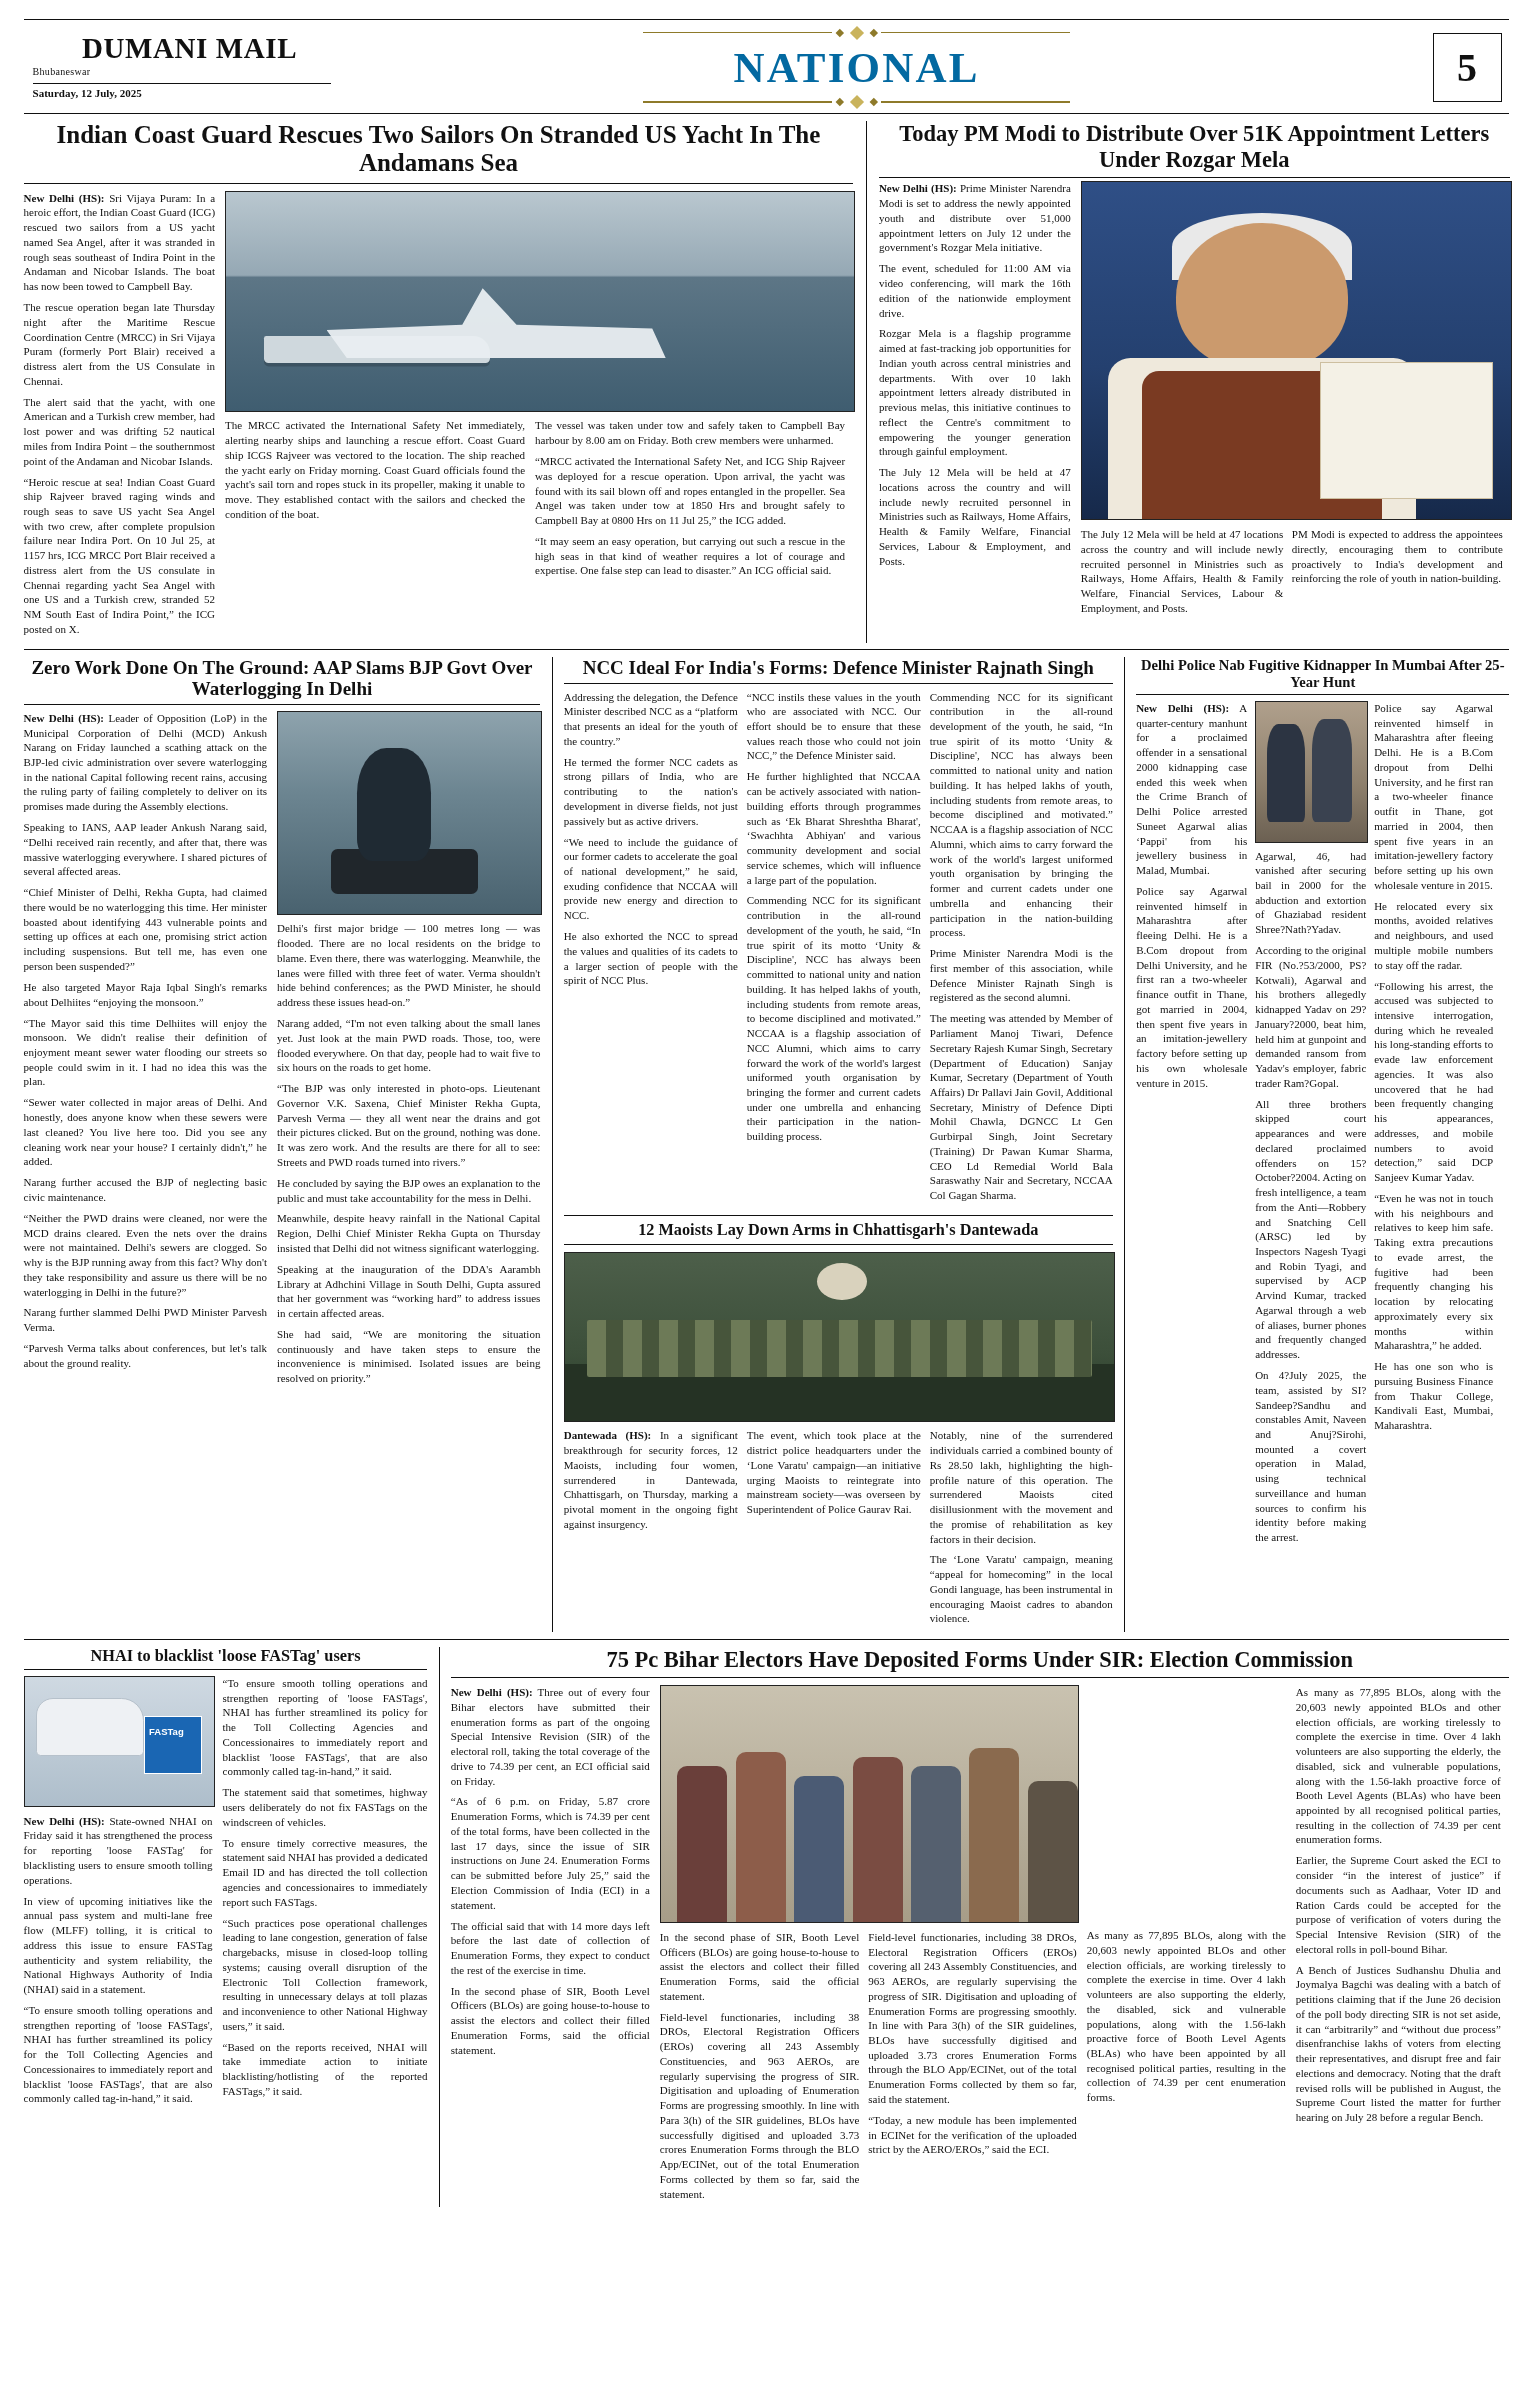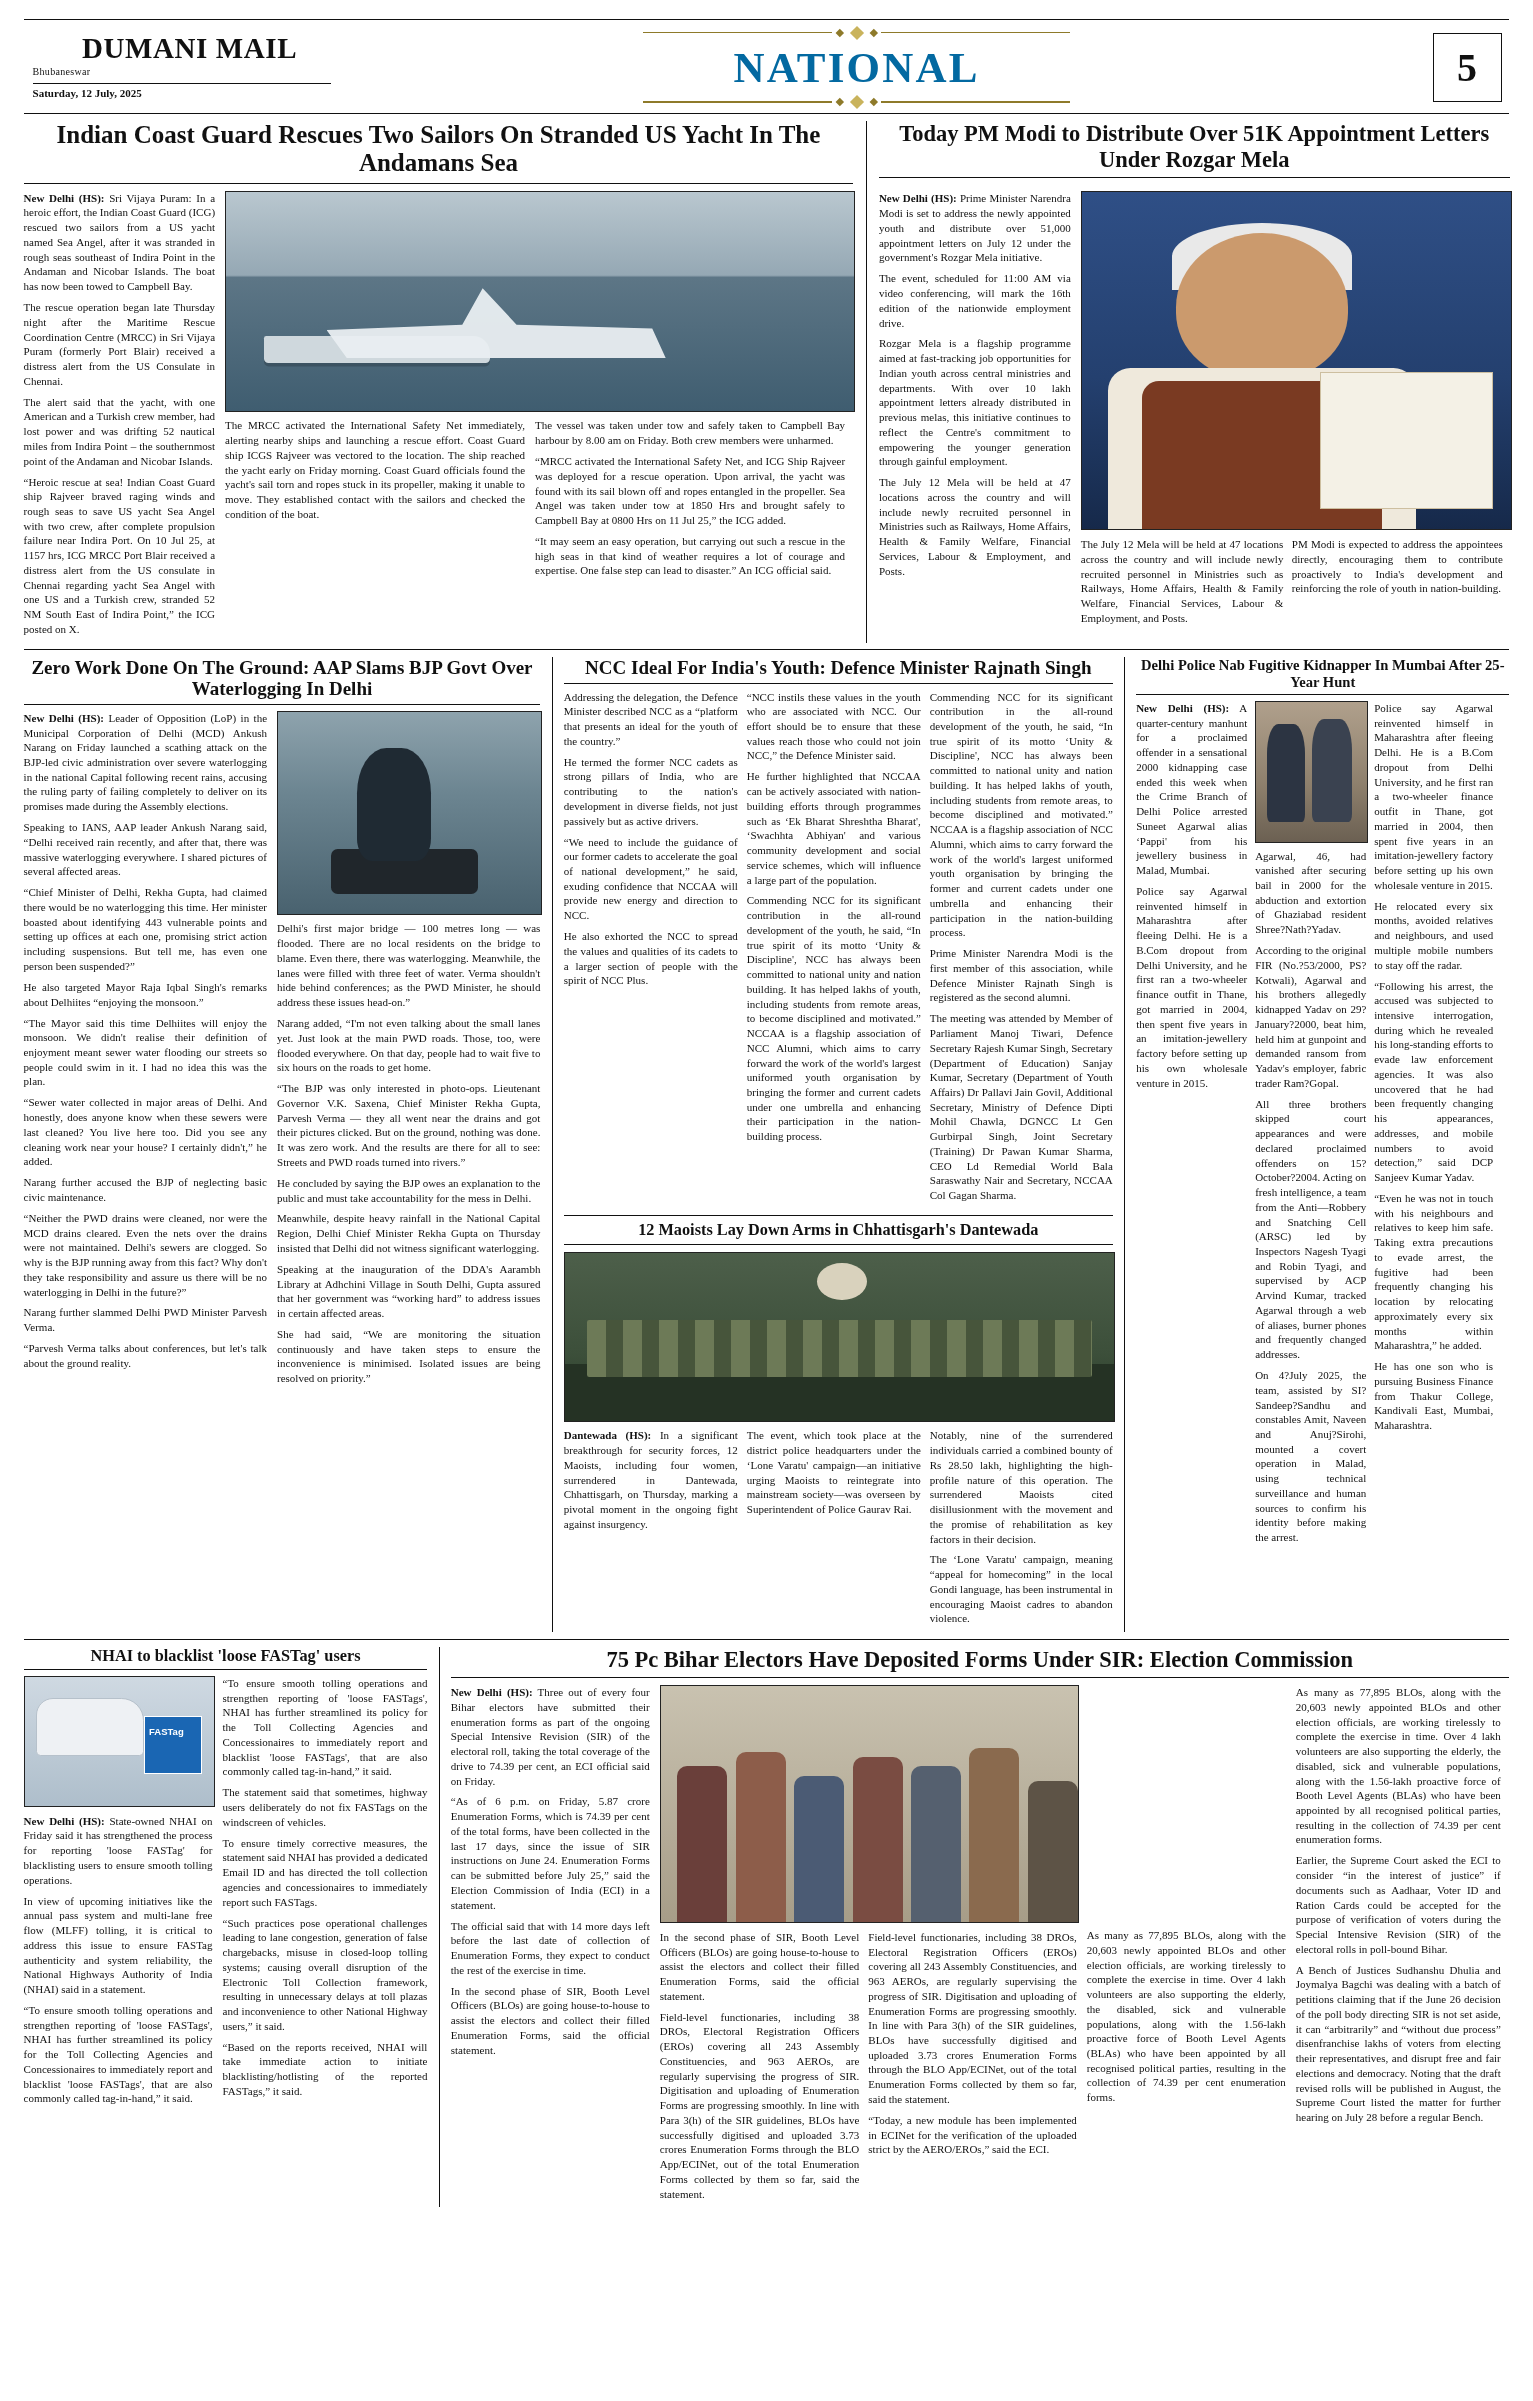--- a/index.html
+++ b/index.html
@@ -214,21 +214,21 @@
             </div>
           </div>
         </div>
       </div>
     </div>
 
     <div class="col vrule" style="width:644px; padding-left:12.3px;">
       <div class="headline h-lg" style="padding:0 3.4px 5.6px 3.4px;">Today PM Modi to Distribute Over 51K Appointment Letters Under Rozgar Mela</div>
       <div class="hl-rule"></div>
 
-      <div class="cols" style="margin-top:13px;">
+      <div class="cols" style="margin-top:3px;">
         <div class="col" style="width:202px; padding-right:10px;">
           <p><span class="lead">New Delhi (HS):</span> <span>Prime Minister Narendra Modi is set to address the newly appointed youth and distribute over 51,000 appointment letters on July 12 under the government's Rozgar Mela initiative.</span></p>
           <p>The event, scheduled for 11:00 AM via video conferencing, will mark the 16th edition of the nationwide employment drive.</p>
           <p>Rozgar Mela is a flagship programme aimed at fast-tracking job opportunities for Indian youth across central ministries and departments. With over 10 lakh appointment letters already distributed in previous melas, this initiative continues to reflect the Centre's commitment to empowering the younger generation through gainful employment.</p>
           <p>The July 12 Mela will be held at 47 locations across the country and will include newly recruited personnel in Ministries such as Railways, Home Affairs, Health &amp; Family Welfare, Financial Services, Labour &amp; Employment, and Posts.</p>
         </div>
         <div class="col" style="width:429px;">
           <div class="photo photo-frame img-modi" style="height:337px; width:100%; margin-bottom:6.7px;">
             <div class="hair"></div>
             <div class="face"></div>
@@ -279,21 +279,21 @@
           <p>“The BJP was only interested in photo-ops. Lieutenant Governor V.K. Saxena, Chief Minister Rekha Gupta, Parvesh Verma — they all went near the drains and got their pictures clicked. But on the ground, nothing was done. It was zero work. And the results are there for all to see: Streets and PWD roads turned into rivers.”</p>
           <p>He concluded by saying the BJP owes an explanation to the public and must take accountability for the mess in Delhi.</p>
           <p>Meanwhile, despite heavy rainfall in the National Capital Region, Delhi Chief Minister Rekha Gupta on Thursday insisted that Delhi did not witness significant waterlogging.</p>
           <p>Speaking at the inauguration of the DDA's Aarambh Library at Adhchini Village in South Delhi, Gupta assured that her government was “working hard” to address issues in certain affected areas.</p>
           <p>She had said, “We are monitoring the situation continuously and have taken steps to ensure the inconvenience is minimised. Isolated issues are being resolved on priority.”</p>
         </div>
       </div>
     </div>
 
     <div class="col vrule" style="width:573px; padding-left:11.2px; padding-right:11.2px;">
-      <div class="headline h-md" style="padding:0 3.4px 4.5px 3.4px;">NCC Ideal For India's Youth: Defence Minister Rajnath Singh</div>
+      <div class="headline h-md" style="padding:0 3.4px 4.5px 3.4px;">NCC Ideal For India's Forms: Defence Minister Rajnath Singh</div>
       <div class="hl-rule"></div>
 
       <div class="cols" style="margin-top:5.6px;">
         <div class="col" style="width:183px; padding-right:9px;">
           <p>Addressing the delegation, the Defence Minister described NCC as a “platform that presents an ideal for the youth of the country.”</p>
           <p>He termed the former NCC cadets as strong pillars of India, who are contributing to the nation's development in diverse fields, not just passively but as active drivers.</p>
           <p>“We need to include the guidance of our former cadets to accelerate the goal of national development,” he said, exuding confidence that NCCAA will provide new energy and direction to NCC.</p>
           <p>He also exhorted the NCC to spread the values and qualities of its cadets to a larger section of people with the spirit of NCC Plus.</p>
         </div>
         <div class="col" style="width:183px; padding-right:9px;">

